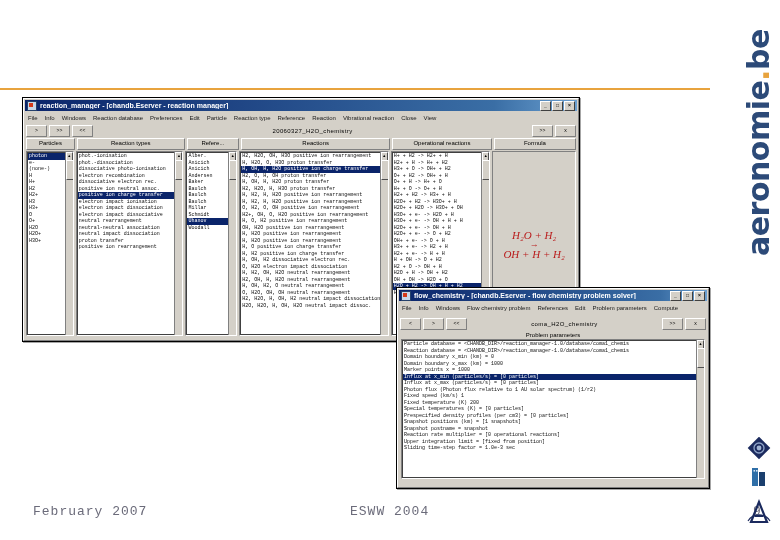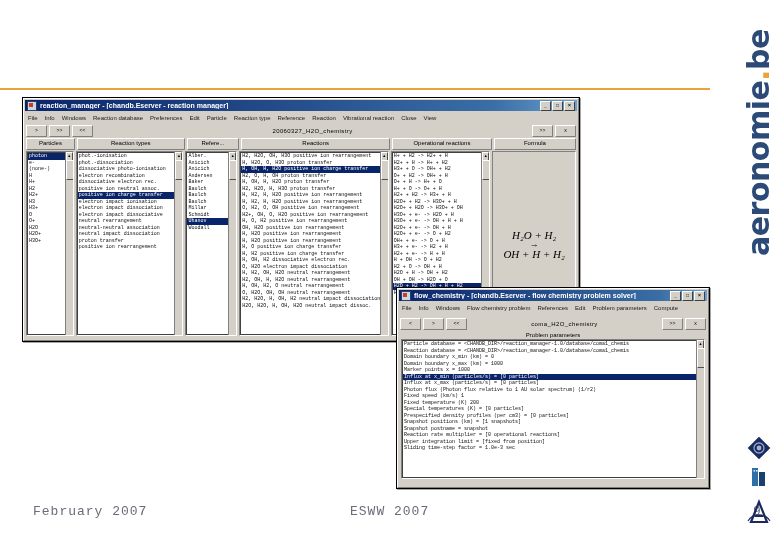--- a/index.html
+++ b/index.html
@@ -87,21 +87,21 @@
   .vscroll .arrow{height:7px;background:#d4d0c8;border-top:1px solid #fff;
            border-left:1px solid #fff;border-right:1px solid #505050;
            border-bottom:1px solid #505050;font-size:4px;text-align:center;
            line-height:6px;color:#000;}
   .vscroll .thumb{position:absolute;top:8px;left:0;width:7px;height:18px;
            background:#d4d0c8;border-top:1px solid #fff;border-left:1px solid #fff;
            border-right:1px solid #505050;border-bottom:1px solid #505050;}
   .formula-pane{background:#d4d0c8;border-top:1px solid #808080;
       border-left:1px solid #808080;border-right:1px solid #fff;
       border-bottom:1px solid #fff;display:flex;flex-direction:column;
-      align-items:center;justify-content:center;color:#000000;
+      align-items:center;justify-content:center;color:#b91c1c;
       font-family:"Liberation Serif","DejaVu Serif",serif;font-style:italic;}
   .formula-line{font-size:11px;white-space:nowrap;}
   .formula-arrow{font-size:9px;line-height:7px;}
   
   #checker{
     position:absolute;left:398px;top:290px;width:310px;height:198px;
     background-image:
       linear-gradient(45deg,#bdbdbd 25%,transparent 25%,transparent 75%,#bdbdbd 75%),
       linear-gradient(45deg,#bdbdbd 25%,transparent 25%,transparent 75%,#bdbdbd 75%);
     background-size:8px 8px;background-position:0 0,4px 4px;background-color:#fff;
@@ -364,21 +364,21 @@
         </ul>
     <div class="vscroll">
       <div class="arrow">▲</div>
       <div class="thumb"></div>
     </div>
   </div>
  </div>
 </div>
 
 <div id="footer-left">February 2007</div>
-<div id="footer-center">ESWW 2007</div>
+<div id="footer-center">ESWW 2004</div>
 <div id="footer-page">9</div>
 
 <div id="logo-stack">
   <svg width="34" height="96" viewBox="0 0 34 96">
     <g transform="translate(17,11)">
       <rect x="-8" y="-8" width="16" height="16" transform="rotate(45)" fill="#1b2a5e"></rect>
       <circle cx="0" cy="0" r="5" fill="none" stroke="#8fa4c8" stroke-width="1.3"></circle>
       <circle cx="0" cy="0" r="2.4" fill="#9fb2d2"></circle>
     </g>
     <g transform="translate(17,40)">

